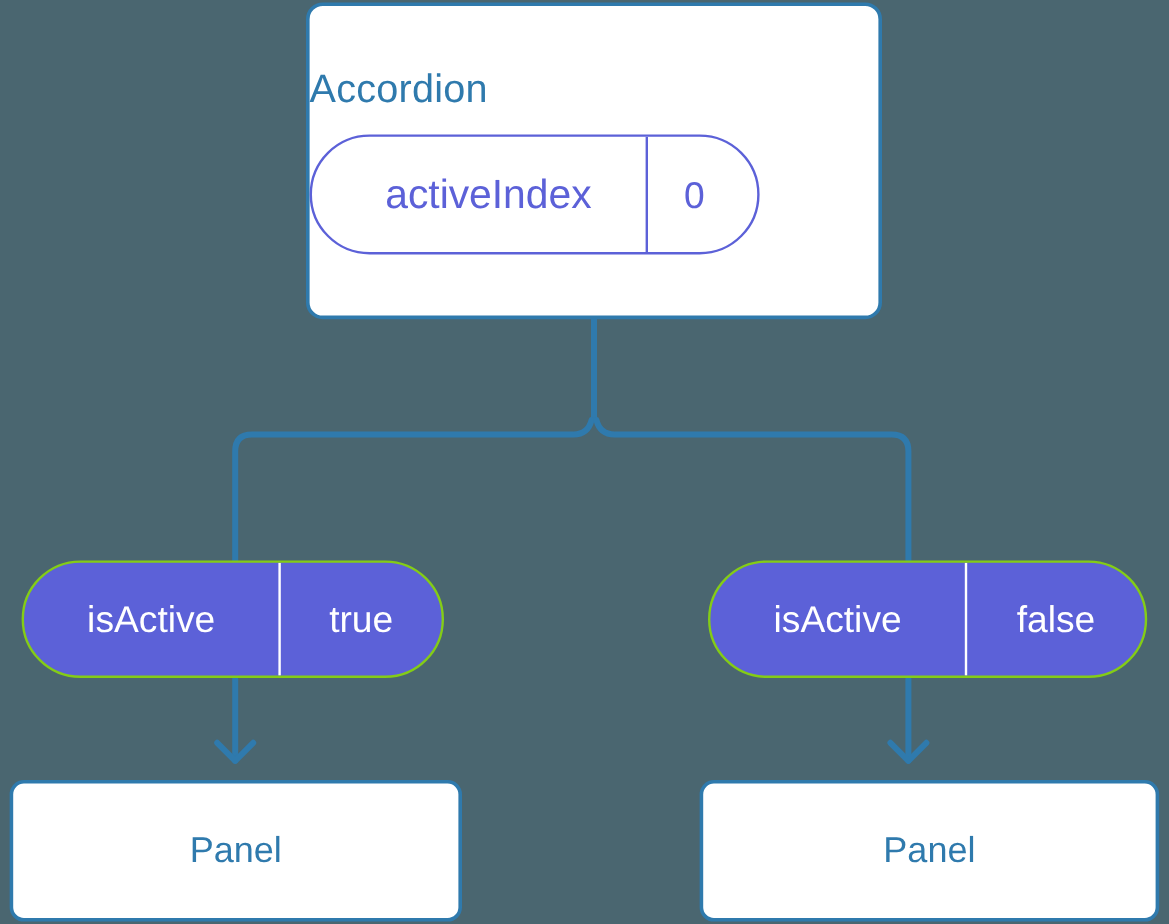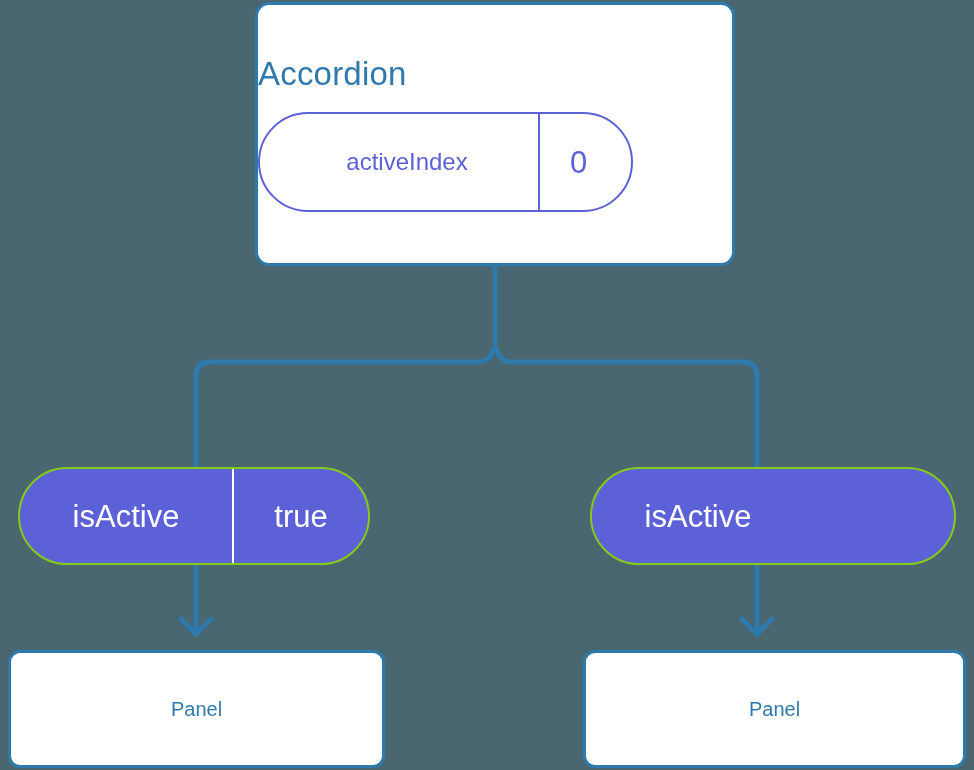--- a/index.html
+++ b/index.html
@@ -84,21 +84,21 @@
 
   
   .pill.outlined {
     border: 2px solid #5c61d8;
     background: #ffffff;
     height: 100px;
     margin-top: 22px;
   }
   .pill.outlined .pkey {
     color: #5c61d8;
-    font-size: 24px;
+    font-size: 34px;
     padding: 0 26px 0 42px;
     min-width: 278px;
   }
   .pill.outlined .pval {
     color: #5c61d8;
     font-size: 31px;
     border-left: 2px solid #5c61d8;
     padding: 0 44px 0 30px;
     min-width: 92px;
   }
@@ -146,21 +146,21 @@
     border: 3px solid #2f7aad;
     border-radius: 12px;
     box-sizing: border-box;
     display: flex;
     align-items: center;
     justify-content: center;
     z-index: 2;
   }
   .panel-label {
     color: #2f7aad;
-    font-size: 20px;
+    font-size: 30px;
     line-height: 1;
   }
 
   #panel-left {
     left: 8px;
     top: 650px;
     width: 377px;
     height: 118px;
   }
   #panel-right {
@@ -198,20 +198,21 @@
     </div>
   </div>
 
   <div class="pill filled" id="pill-left">
     <span class="pkey">isActive</span>
     <span class="pval">true</span>
   </div>
 
   <div class="pill filled" id="pill-right">
     <span class="pkey">isActive</span>
+    <span class="pval">false</span>
   </div>
 
   <div class="panel-box" id="panel-left">
     <span class="panel-label">Panel</span>
   </div>
 
   <div class="panel-box" id="panel-right">
     <span class="panel-label">Panel</span>
   </div>
 

